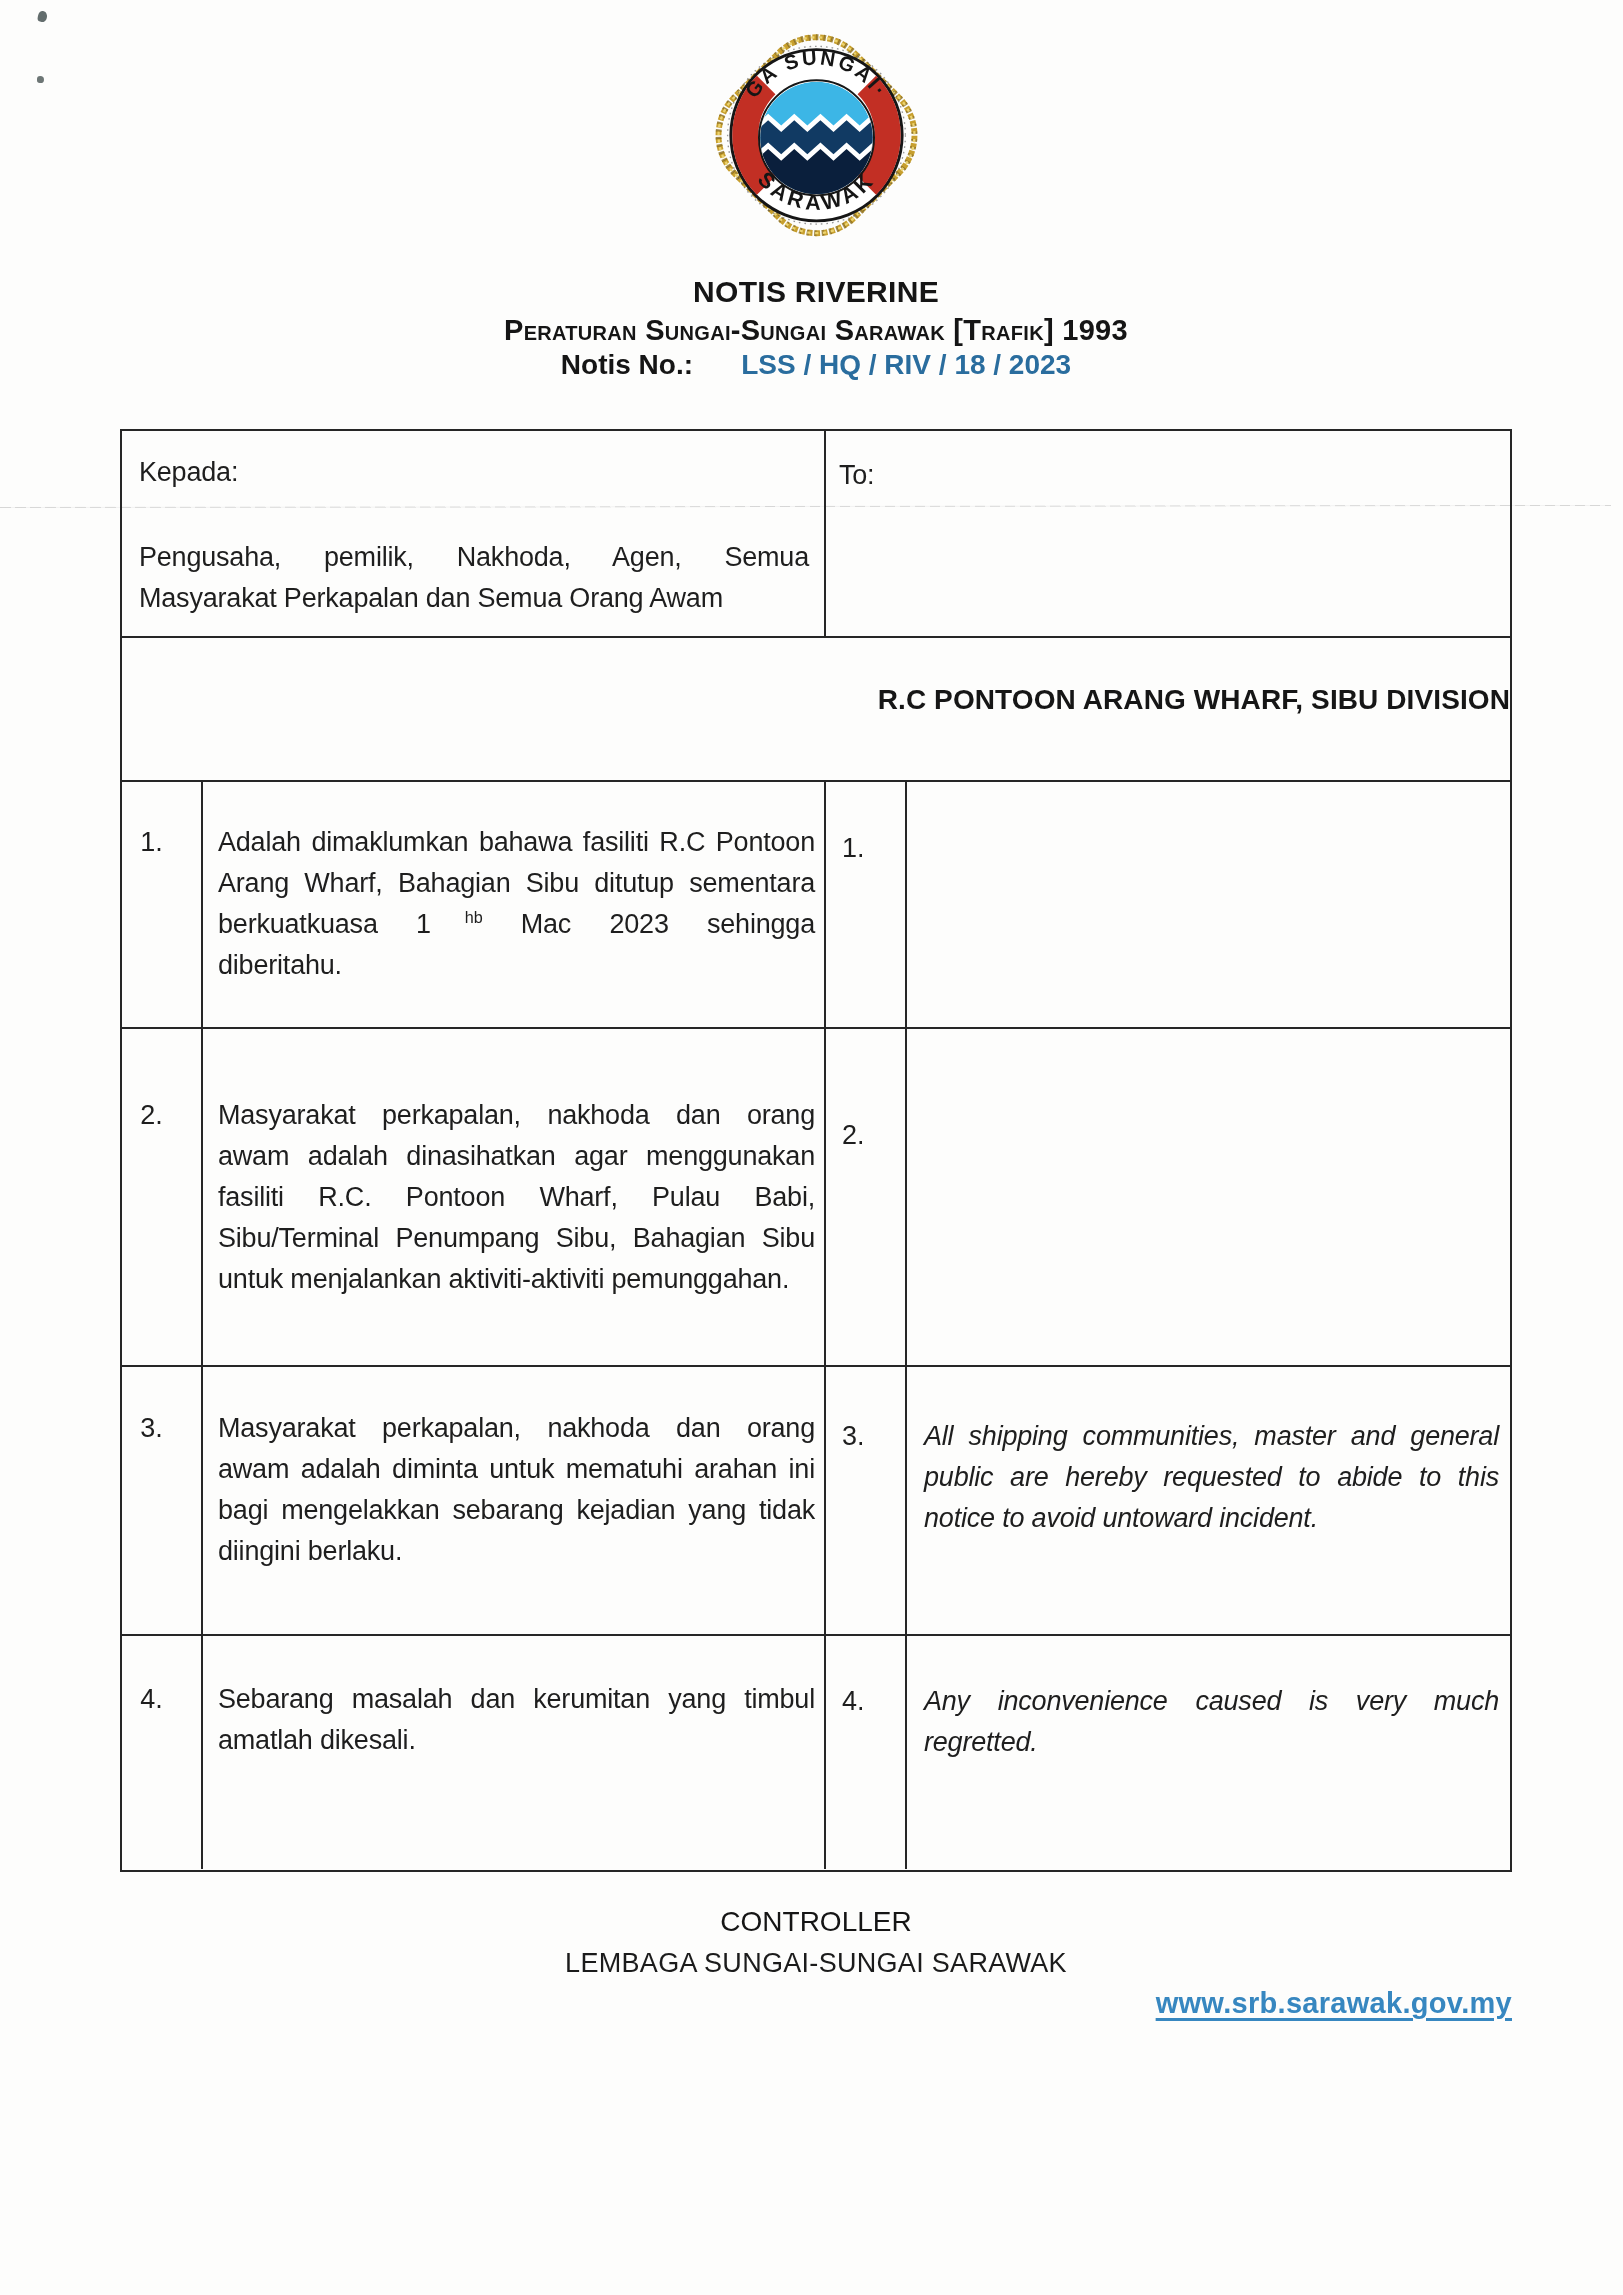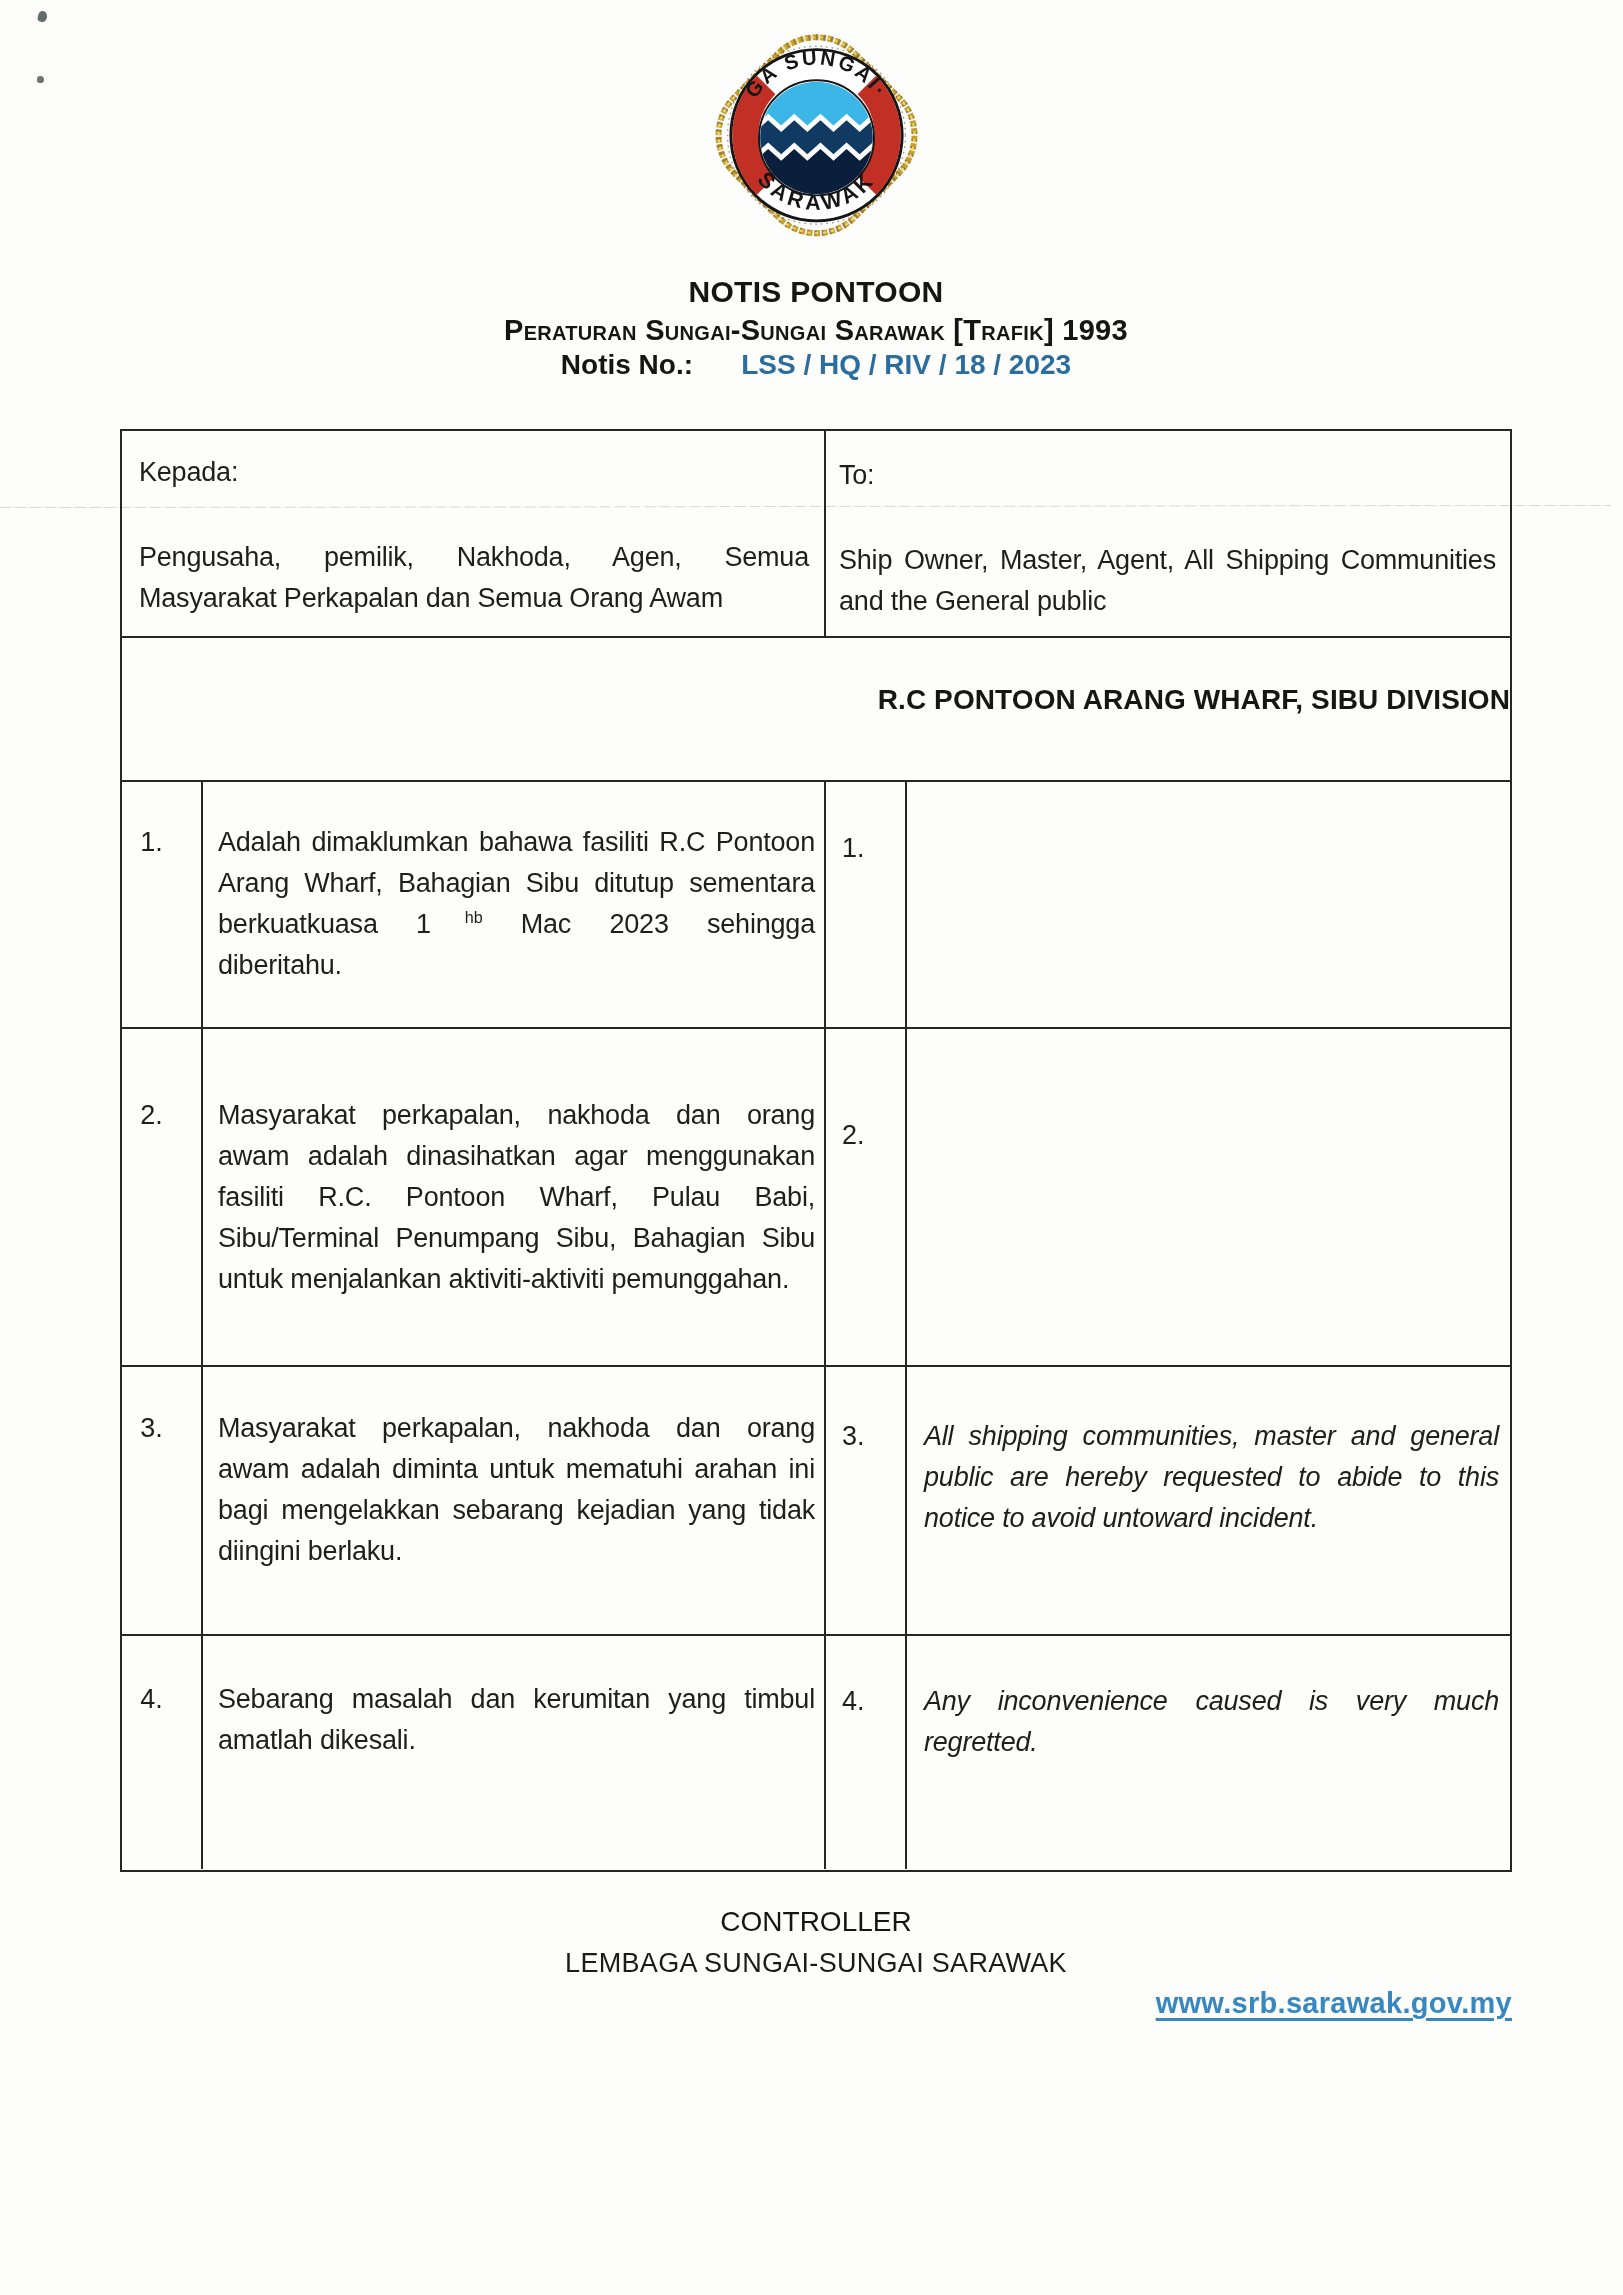--- a/index.html
+++ b/index.html
@@ -92,21 +92,21 @@
       <text font-family="Liberation Sans, sans-serif" font-size="31" font-weight="700" fill="#151515" letter-spacing="4">
         <textPath href="#arcTop" startOffset="50%" text-anchor="middle">GA SUNGAI·</textPath>
       </text>
       <text font-family="Liberation Sans, sans-serif" font-size="33" font-weight="700" fill="#151515" letter-spacing="6">
         <textPath href="#arcBot" startOffset="50%" text-anchor="middle">SARAWAK</textPath>
       </text>
     </svg>
   </div>
 
   <div class="hgroup">
-    <div class="h-title">NOTIS PONTOON</div>
+    <div class="h-title">NOTIS RIVERINE</div>
     <div class="h-sub">Peraturan Sungai-Sungai Sarawak [Trafik] 1993</div>
     <div class="h-notice"><span>Notis No.:</span><span class="no-value">LSS / HQ / RIV / 18 / 2023</span></div>
   </div>
 
   <div class="scan-line"></div>
 
   <div class="tbl">
 
     <div class="hl" style="top:205px"></div>
     <div class="hl" style="top:349px"></div>
@@ -115,21 +115,20 @@
     <div class="hl" style="top:1203px"></div>
 
     <div class="vl" style="left:702px; top:0; height:205px"></div>
     <div class="vl" style="left:79px;  top:349px; height:1089px"></div>
     <div class="vl" style="left:702px; top:349px; height:1089px"></div>
     <div class="vl" style="left:783px; top:349px; height:1089px"></div>
 
     <div class="cell-label" style="left:17px; top:26px">Kepada:</div>
     <div class="cell-label" style="left:717px; top:29px">To:</div>
     <div class="para" style="left:17px; top:106px; width:670px">Pengusaha, pemilik, Nakhoda, Agen, Semua Masyarakat Perkapalan dan Semua Orang Awam</div>
-    <div class="para en" style="left:717px; top:109px; width:657px; font-style:normal">Ship Owner, Master, Agent, All Shipping Communities and the General public</div>
 
     <div class="subject">R.C PONTOON ARANG WHARF, SIBU DIVISION</div>
 
     <div class="num" style="left:18.3px; top:391px">1.</div>
     <div class="para" style="left:96px; top:391px; width:597px"><span>Adalah dimaklumkan bahawa fasiliti R.C Pontoon Arang Wharf, Bahagian Sibu ditutup sementara berkuatkuasa 1</span><span class="sup">hb</span><span> Mac 2023 sehingga diberitahu.</span></div>
     <div class="num" style="left:720px; top:397px">1.</div>
 
     <div class="num" style="left:18.3px; top:664px">2.</div>
     <div class="para" style="left:96px; top:664px; width:597px"><span>Masyarakat perkapalan, nakhoda dan orang awam adalah dinasihatkan agar menggunakan fasiliti R.C. Pontoon Wharf, Pulau Babi, Sibu/Terminal Penumpang Sibu, Bahagian Sibu untuk menjalankan aktiviti-aktiviti pemunggahan.</span><span class="sup"></span><span></span></div>
     <div class="num" style="left:720px; top:684px">2.</div>

